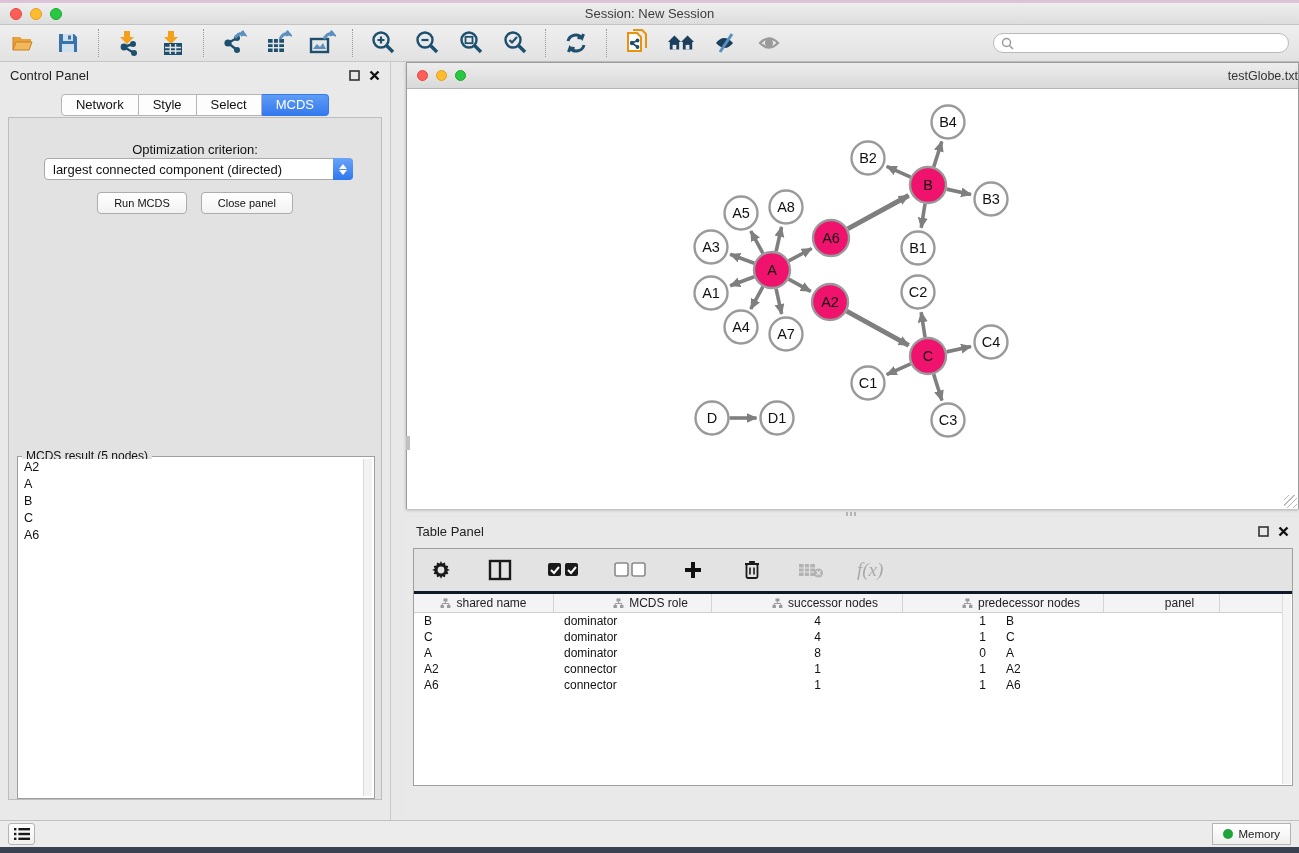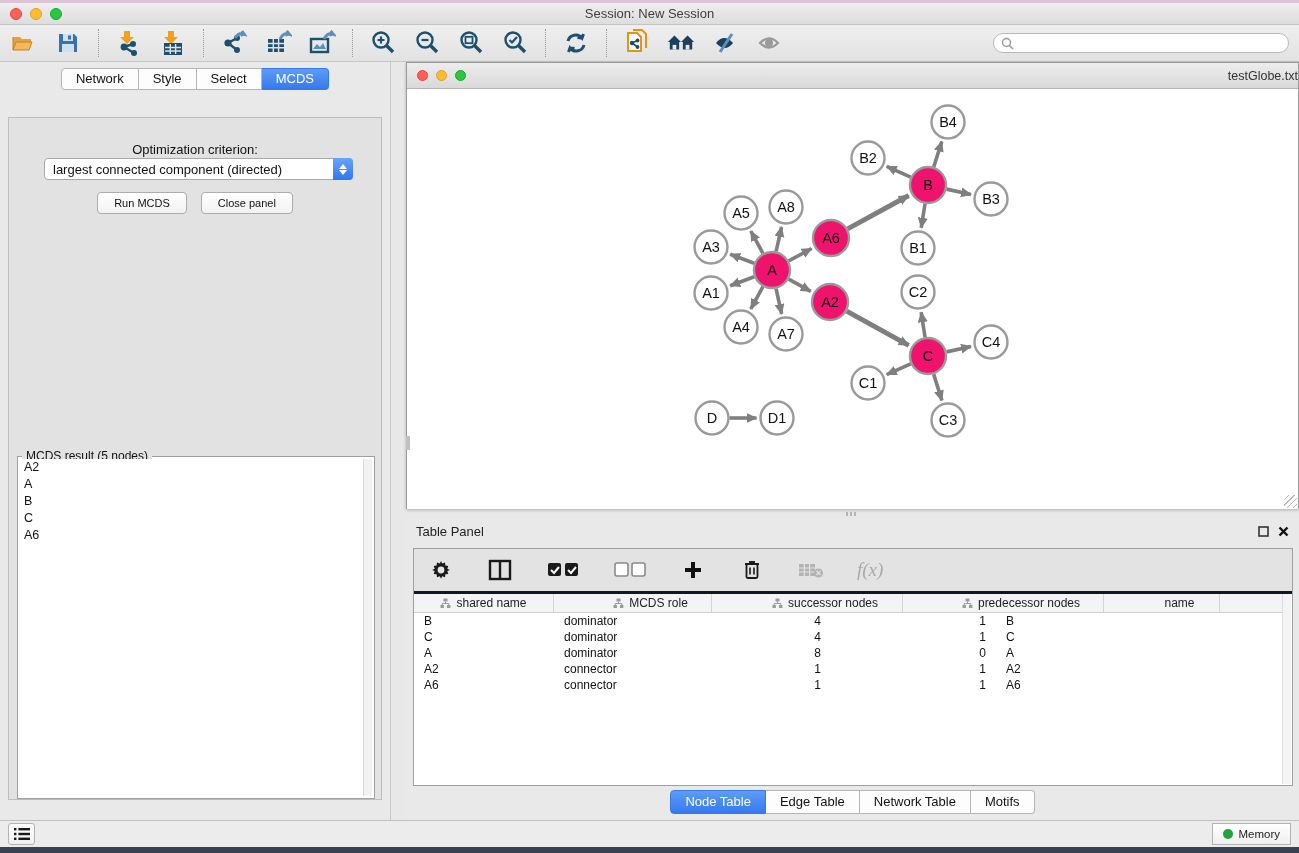--- a/index.html
+++ b/index.html
@@ -267,20 +267,31 @@
             <path d="M8.5 8.5 L12 12" stroke="#9a9a9a" stroke-width="1.5"></path>
           </svg>
         <input type="text" placeholder="" style="">
       </div>
     </div>
   </div>
 
   <div class="main">
 
     <div class="control-panel">
+      <div class="panel-head">
+        <span class="panel-title">Control Panel</span>
+        <span class="head-icons">
+          <svg width="11" height="11" viewBox="0 0 11 11">
+              <rect x="1" y="1" width="9" height="9" fill="none" stroke="#333" stroke-width="1.6"></rect>
+            </svg>
+          <svg width="11" height="11" viewBox="0 0 11 11">
+              <path d="M1.5 1.5 L9.5 9.5 M9.5 1.5 L1.5 9.5" stroke="#111" stroke-width="2.4"></path>
+            </svg>
+        </span>
+      </div>
       <div class="cp-tabs" id="cp-tabs">
           <div class="cp-tab">Network</div>
           <div class="cp-tab">Style</div>
           <div class="cp-tab">Select</div>
           <div class="cp-tab selected">MCDS</div>
         </div>
       <div class="cp-content">
         <div class="opt-label">Optimization criterion:</div>
         <div class="criterion">
           <span class="val">largest connected component (directed)</span>
@@ -531,21 +542,21 @@
               <div class="th" style="width: 165px;">
                 <svg width="11" height="11" viewBox="0 0 11 11">
                   <rect x="3.5" y="0.5" width="4" height="3" fill="#9a9a9a"></rect>
                   <rect x="0.5" y="7" width="3.4" height="3" fill="#9a9a9a"></rect>
                   <rect x="7" y="7" width="3.4" height="3" fill="#9a9a9a"></rect>
                   <path d="M5.5 3.5 v2 M2.2 7 v-1.5 h6.6 V7" stroke="#9a9a9a" fill="none" stroke-width="1"></path>
                 </svg>
                 <span>predecessor nodes</span>
               </div>
               <div class="th" style="width: 80px;">
-                <span>name</span>
+                <span>panel</span>
               </div>
             </div>
           <div id="tbl-body">
               <div class="tr">
                 <div class="td" style="width: 140px;">B</div>
                 <div class="td" style="width: 122px;">dominator</div>
                 <div class="td num" style="width: 155px;">4</div>
                 <div class="td num" style="width: 165px;">1</div>
                 <div class="td" style="width: 80px;">B</div>
               </div>
@@ -574,26 +585,20 @@
                 <div class="td" style="width: 140px;">A6</div>
                 <div class="td" style="width: 122px;">connector</div>
                 <div class="td num" style="width: 155px;">1</div>
                 <div class="td num" style="width: 165px;">1</div>
                 <div class="td" style="width: 80px;">A6</div>
               </div>
             </div>
         </div>
         <div class="tbl-scroll"></div>
       </div>
-      <div class="tp-tabs" id="tp-tabs">
-          <div class="tp-tab selected">Node Table</div>
-          <div class="tp-tab">Edge Table</div>
-          <div class="tp-tab">Network Table</div>
-          <div class="tp-tab">Motifs</div>
-        </div>
     </div>
   </div>
 
   <div class="statusbar">
     <span class="status-left-btn">
       <svg width="16" height="14" viewBox="0 0 16 14">
           <rect x="0" y="1" width="2.4" height="2.4" fill="#1a1a1a"></rect>
           <rect x="0" y="5.8" width="2.4" height="2.4" fill="#1a1a1a"></rect>
           <rect x="0" y="10.6" width="2.4" height="2.4" fill="#1a1a1a"></rect>
           <rect x="4.4" y="1" width="11.6" height="2.4" fill="#1a1a1a"></rect>

